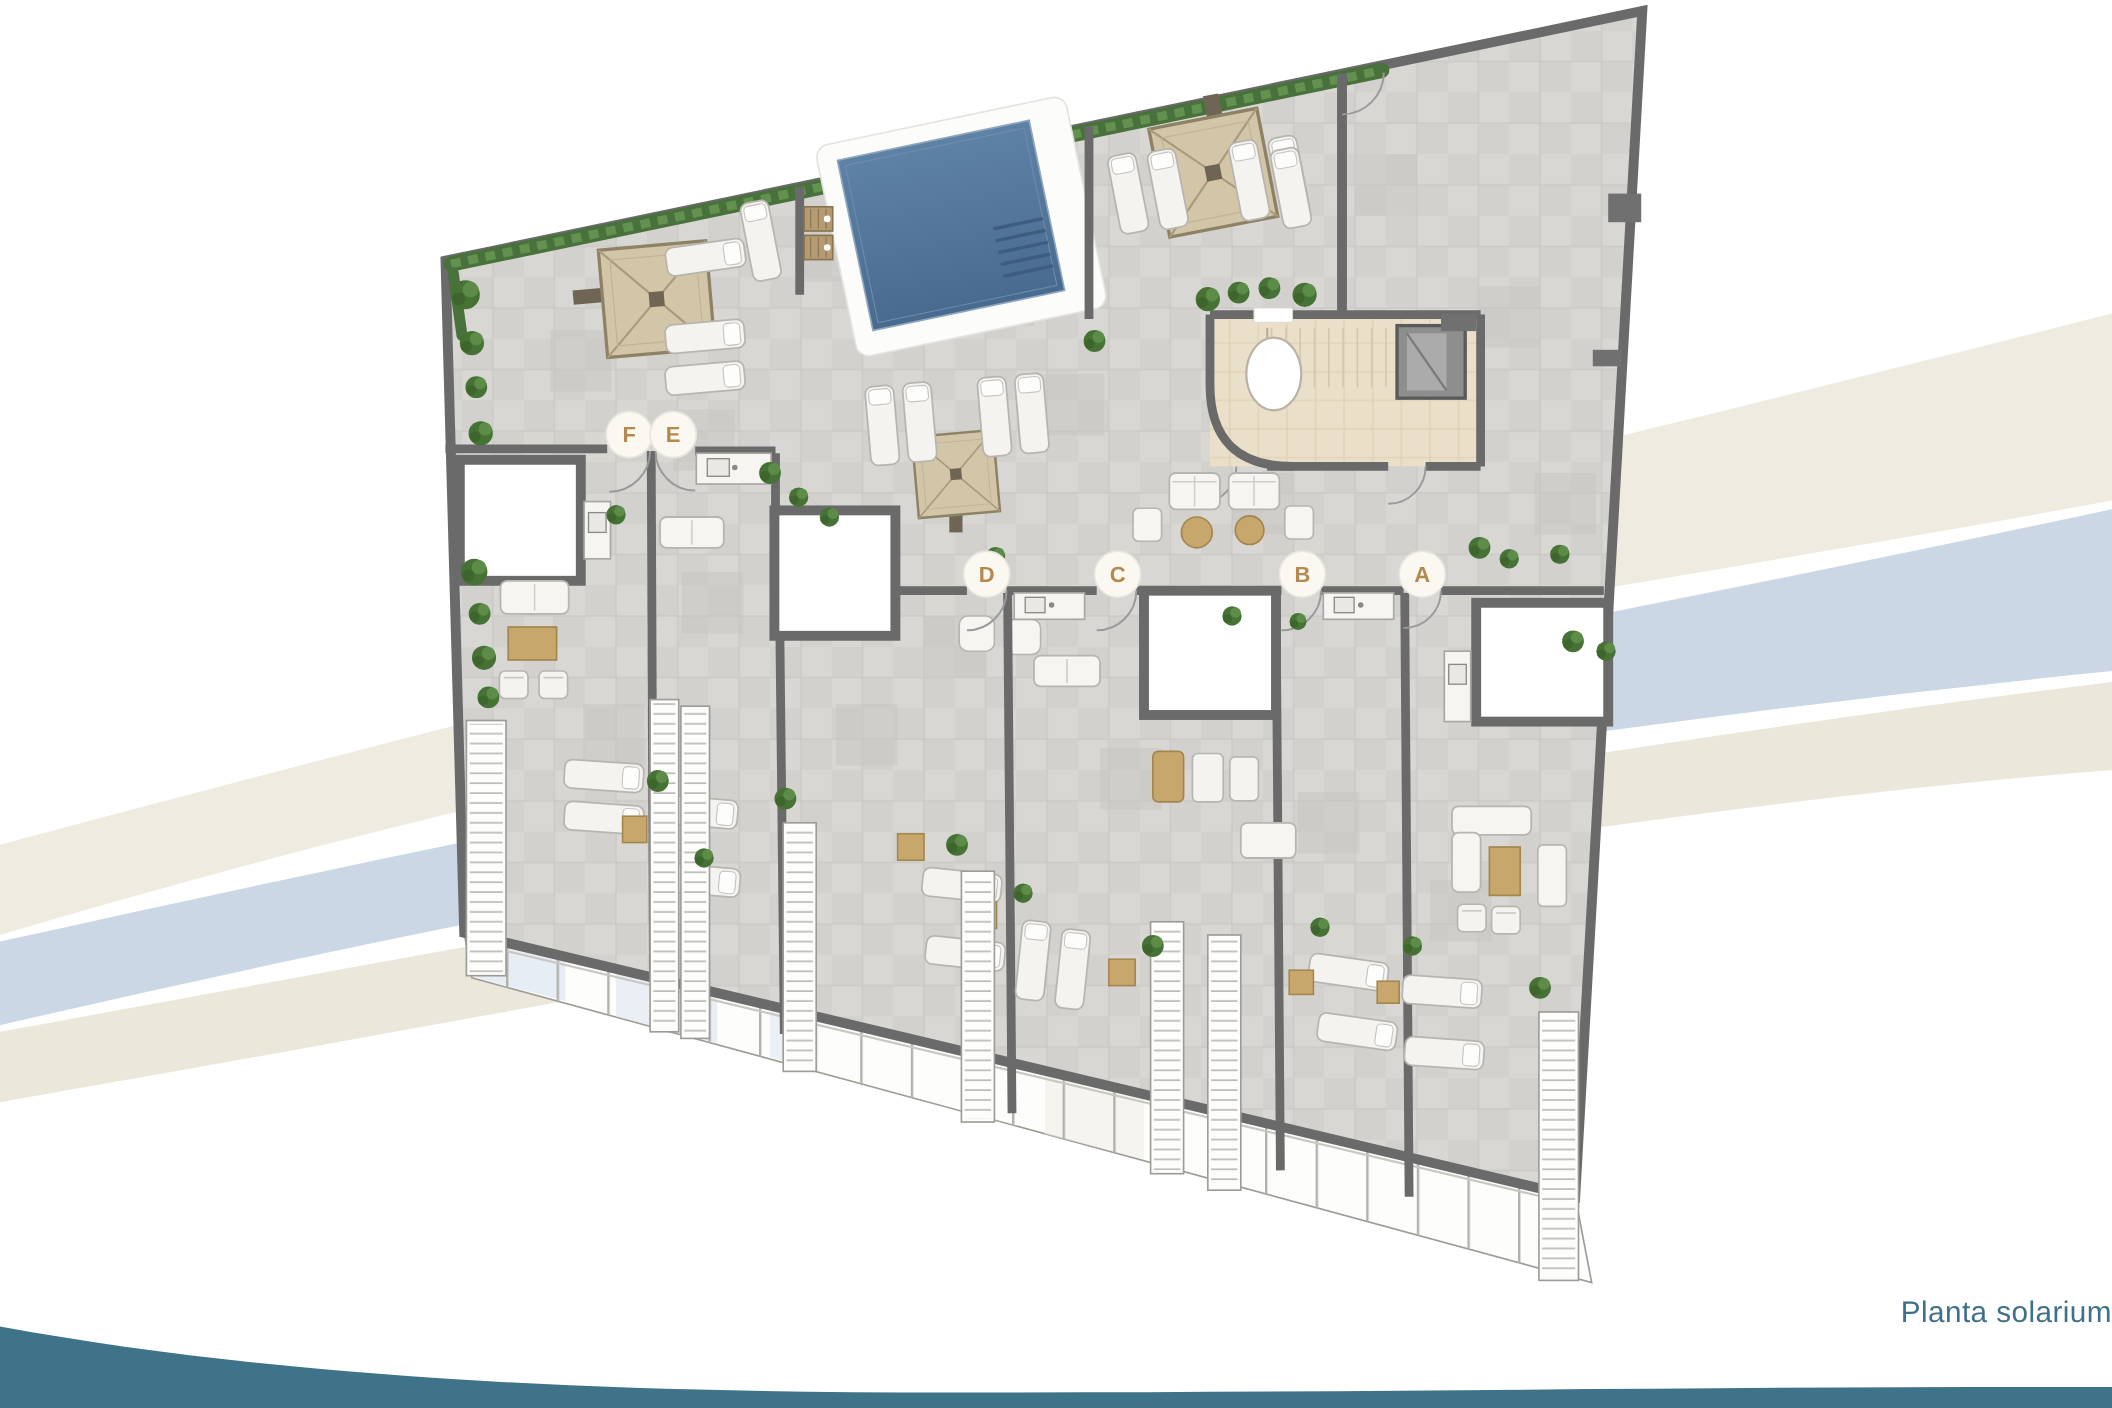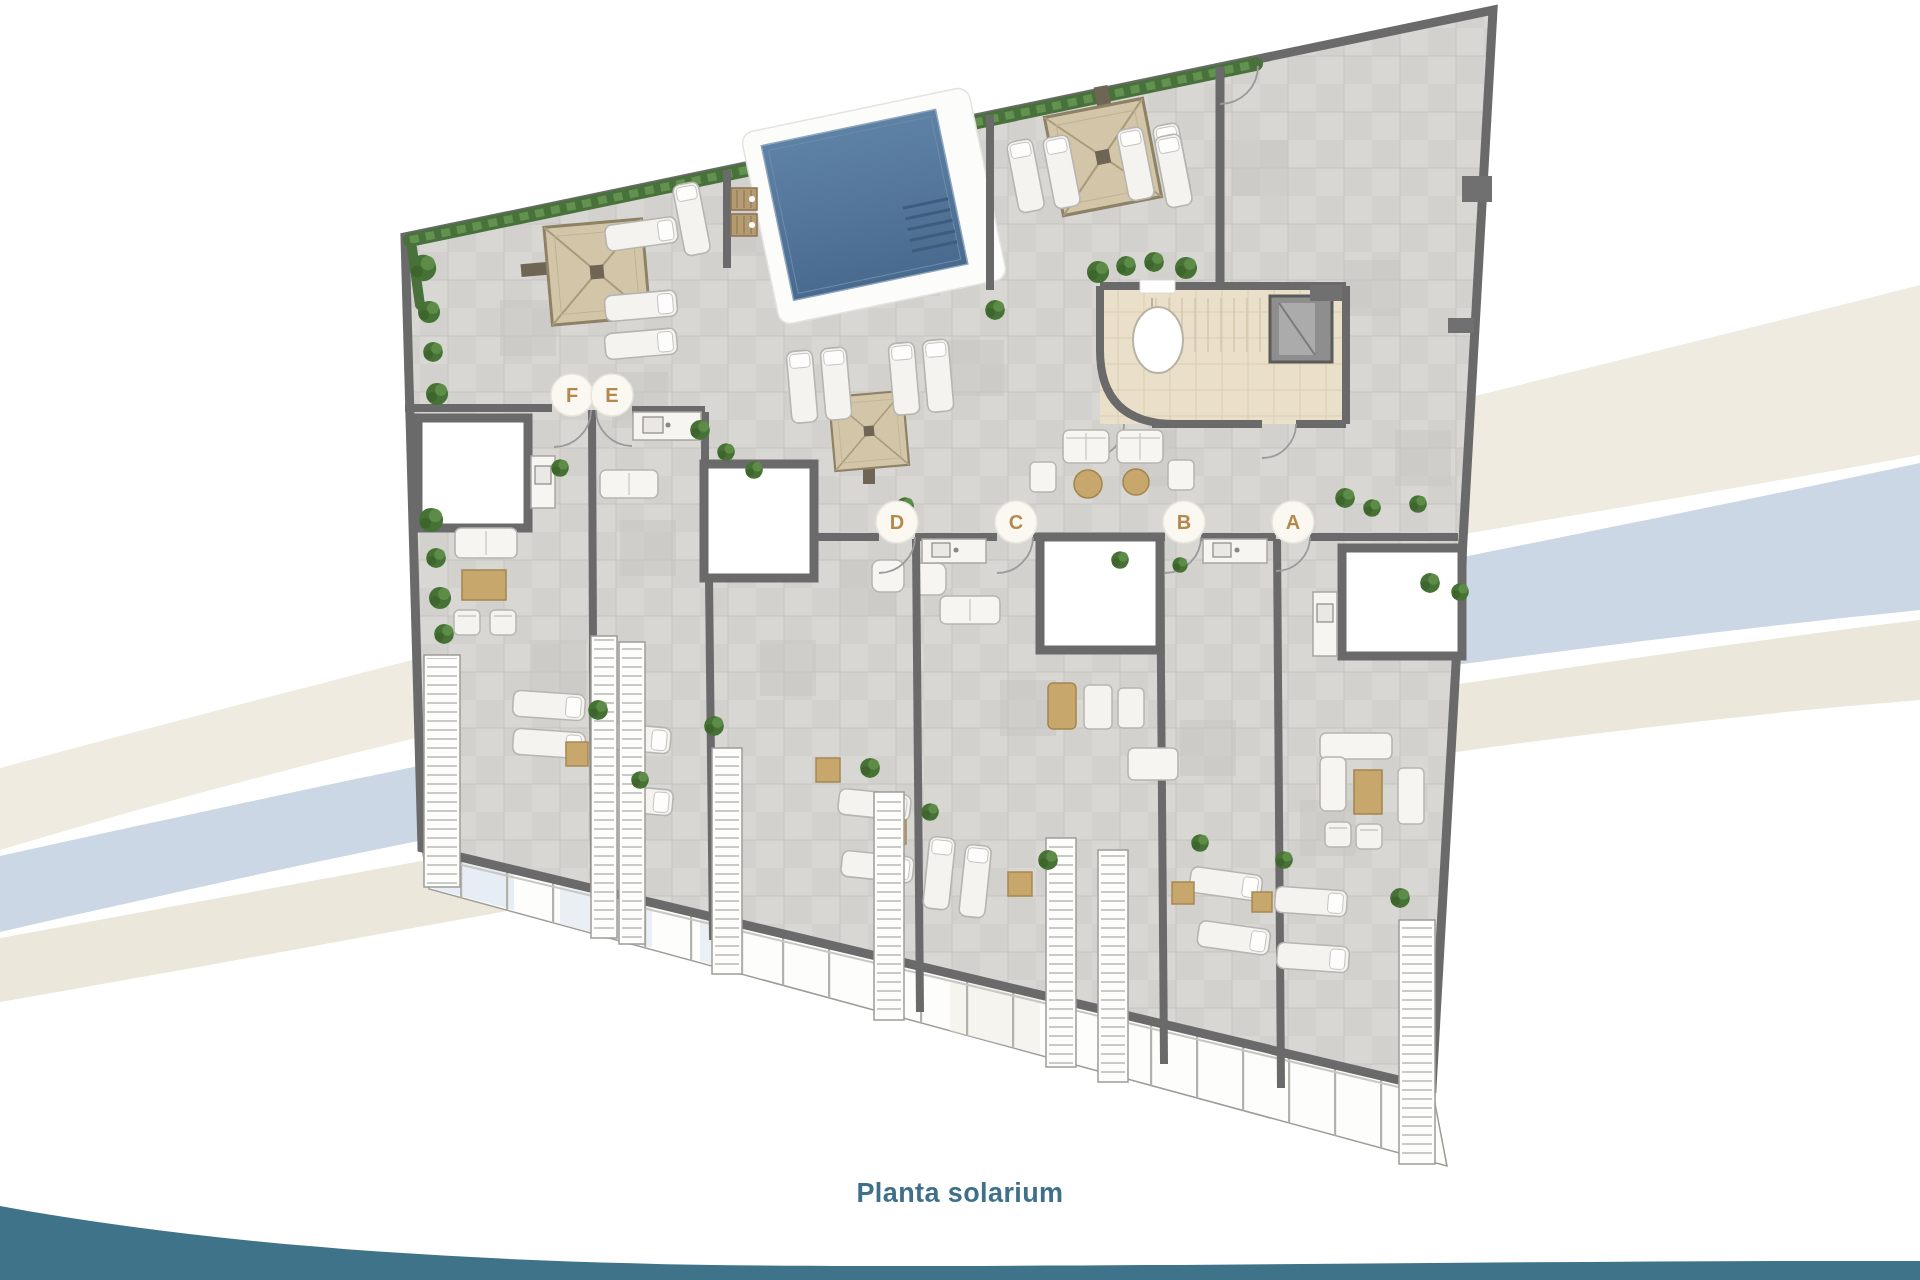--- a/index.html
+++ b/index.html
@@ -1,21 +1,21 @@
 <!DOCTYPE html>
 <html><head>
 <meta charset="utf-8">
 <style>
   html,body{margin:0;padding:0;background:#ffffff;}
   body{width:1920px;height:1280px;overflow:hidden;font-family:"Liberation Sans",sans-serif;}
   .stage{position:relative;width:1920px;height:1280px;background:#ffffff;}
   .stage svg{position:absolute;left:0;top:0;}
   .caption{
-    position:absolute;left:0;top:1178px;width:1920px;text-align:center;
-    font-family:"Liberation Sans",sans-serif;font-weight:700;font-size:27px;
+    position:absolute;left:0;top:1178px;width:1920px;text-align:right;
+    font-family:"Liberation Sans",sans-serif;font-weight:400;font-size:27px;
     letter-spacing:.4px;color:#3f7089;
   }
   text.mletter{font-family:"Liberation Sans",sans-serif;font-weight:700;font-size:20px;fill:#b3894f;text-anchor:middle;}
 </style>
 </head>
 <body>
 
 <div class="stage">
 <svg width="1920" height="1280" viewBox="0 0 1920 1280">
   <defs>

